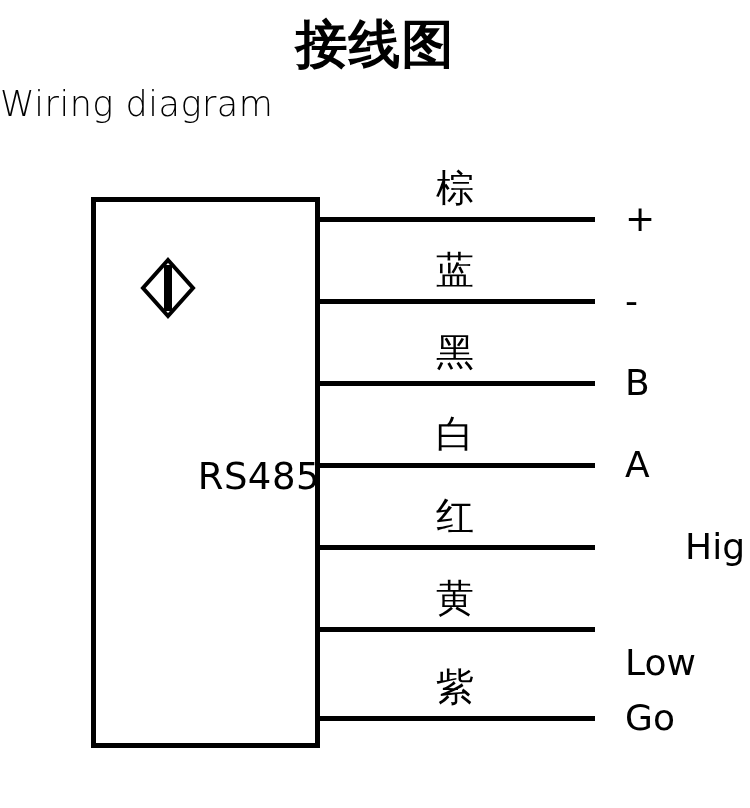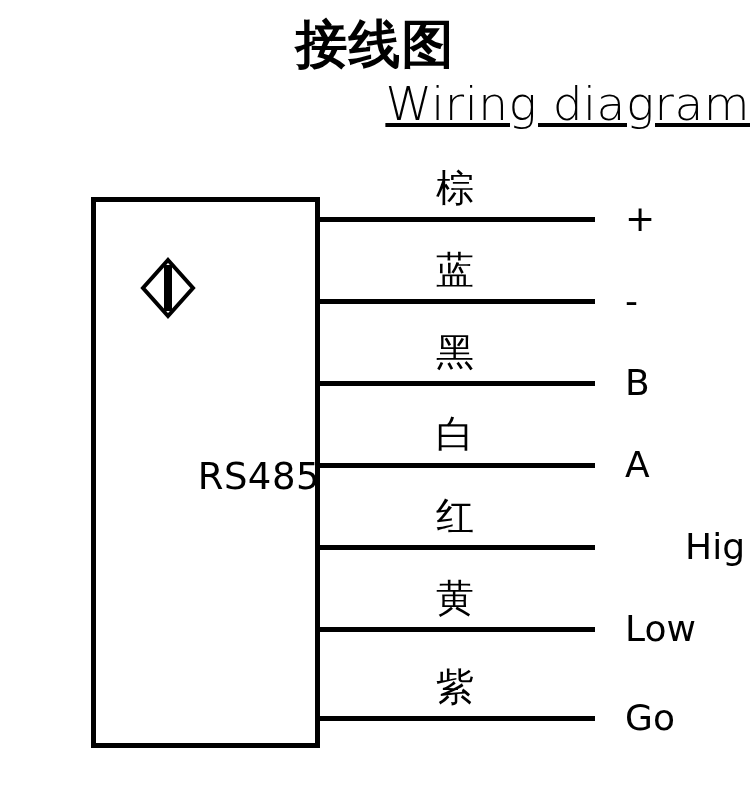--- a/index.html
+++ b/index.html
@@ -35,27 +35,26 @@
     line-height: 60px;
     font-weight: 700;
     letter-spacing: 1px;
     font-family: "DejaVu Sans", "Liberation Sans", sans-serif;
   }
   .title-en {
     position: absolute;
     left: 0;
     top: 76px;
     width: 750px;
-    text-align: right;
-    font-size: 47px;
+    text-align: left;
+    font-size: 35px;
     line-height: 56px;
     font-weight: 300;
     letter-spacing: 0.5px;
     font-family: "DejaVu Sans", "Liberation Sans", sans-serif;
-    text-decoration: underline;
   }
 
   
   .device-box {
     position: absolute;
     left: 91px;
     top: 197px;
     width: 229px;
     height: 551px;
     border: 5px solid #000000;
@@ -140,19 +139,19 @@
       <div class="wire-color-label" style="top: 330px;">黑</div>
       <div class="terminal-label" style="top: 363px;">B</div>
       <div class="wire" style="top: 463px;"></div>
       <div class="wire-color-label" style="top: 412px;">白</div>
       <div class="terminal-label" style="top: 445px;">A</div>
       <div class="wire" style="top: 545px;"></div>
       <div class="wire-color-label" style="top: 494px;">红</div>
       <div class="terminal-label" style="top: 527px; text-align: right;">Hig</div>
       <div class="wire" style="top: 627px;"></div>
       <div class="wire-color-label" style="top: 576px;">黄</div>
-      <div class="terminal-label" style="top: 609px;">Low</div>
+      <div class="terminal-label" style="top: 643px;">Low</div>
       <div class="wire" style="top: 716px;"></div>
       <div class="wire-color-label" style="top: 665px;">紫</div>
       <div class="terminal-label" style="top: 698px;">Go</div>
     </div>
 
 </div>
 
 </body></html>

